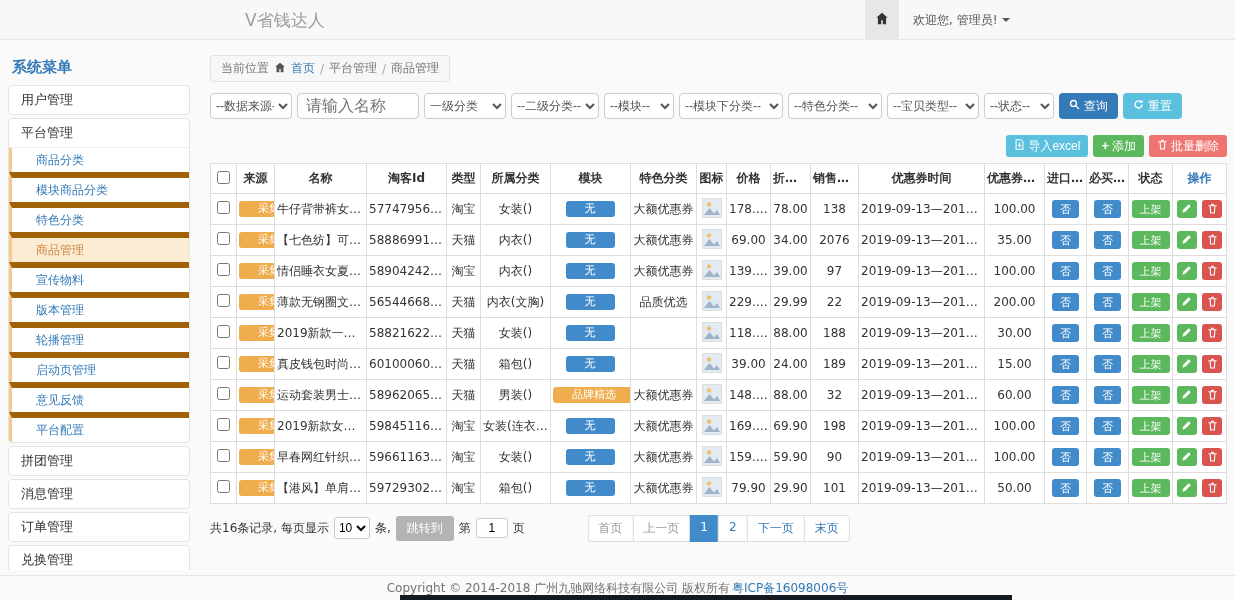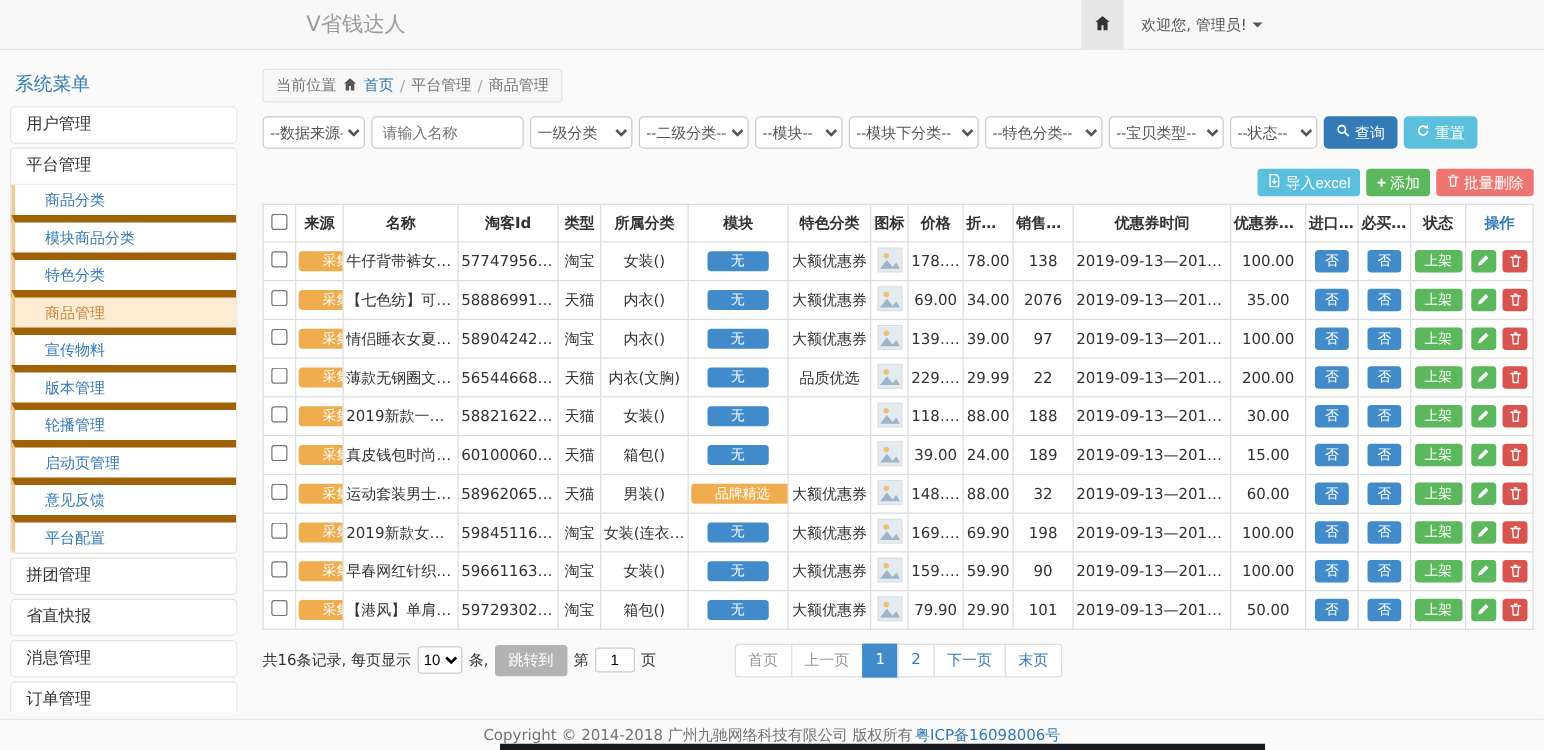--- a/index.html
+++ b/index.html
@@ -9,39 +9,39 @@
 
 .topbar{position:absolute;top:0;left:0;width:1235px;height:40px;background:#f8f8f8;border-bottom:1px solid #e7e7e7}
 .brand{position:absolute;left:245px;top:0;line-height:40px;font-size:17px;color:#9d9d9d}
 .topbar-right{position:absolute;left:865px;top:0;height:40px;display:flex;align-items:flex-end}
 .home-btn{width:34px;height:40px;background:#e7e7e7;display:flex;align-items:center;justify-content:center;cursor:pointer;border:none}
 .user-menu{display:flex;align-items:center;padding:0 14px;color:#555;cursor:pointer;height:40px}
 .caret{width:0;height:0;border-left:4px solid transparent;border-right:4px solid transparent;border-top:4px solid #555;display:inline-block;margin-left:5px}
 
 
 .sidebar{position:absolute;left:8px;top:55px;width:182px;height:515px;overflow:hidden}
-.sidebar-title{color:#337ab7;font-size:15px;font-weight:normal;padding:5px 4px 10px;line-height:15px}
+.sidebar-title{color:#337ab7;font-size:15px;font-weight:bold;padding:5px 4px 10px;line-height:15px}
 .menu-panel{background:#fff;border:1px solid #e4e4e4;border-radius:4px;margin-bottom:3px;overflow:hidden}
 .menu-head{padding:7px 12px;font-size:13px;line-height:14px;color:#333;cursor:pointer}
 .menu-sub{border-top:1px solid #ededed}
 .menu-sub-item{display:block;padding:5px 8px 5px 24px;font-size:12px;line-height:14px;color:#337ab7;border-top:6px solid #a16207;border-left:3px solid #f6c98f;cursor:pointer;text-decoration:none;white-space:nowrap;overflow:hidden}
 .menu-sub-item:first-child{border-top:none}
 .menu-sub-item.active{background:#fcecd3;color:#cd853f}
 
 
 .main{position:absolute;left:210px;top:55px;width:1017px}
 .breadcrumb{display:inline-flex;align-items:center;gap:5px;background:#f7f7f7;border:1px solid #e3e3e3;border-radius:3px;padding:4px 10px;color:#777}
 .bc-home{color:#337ab7;text-decoration:none;cursor:pointer}
 .bc-sep{color:#aaa}
 .bc-item{color:#777}
 
 .filter-bar{display:flex;gap:5px;align-items:center;margin-top:11px}
 .filter-fields{display:flex;gap:5px;align-items:center}
 .filter-fields select{height:26px;font-size:12px;border:1px solid #ccc;border-radius:4px;background:#fff;color:#555;padding:0 1px}
-.filter-fields input{height:26px;border:1px solid #ccc;border-radius:4px;padding:0 8px;font-size:12px;color:#ec4899}
+.filter-fields input{height:26px;border:1px solid #ccc;border-radius:4px;padding:0 8px;font-size:16px;color:#ec4899}
 .filter-fields > :nth-child(1){width:82px}
 .filter-fields > :nth-child(2){width:122px}
 .filter-fields > :nth-child(3){width:82px}
 .filter-fields > :nth-child(4){width:88px}
 .filter-fields > :nth-child(5){width:70px}
 .filter-fields > :nth-child(6){width:104px}
 .filter-fields > :nth-child(7){width:94px}
 .filter-fields > :nth-child(8){width:92px}
 .filter-fields > :nth-child(9){width:70px}
 .btn{display:inline-flex;align-items:center;gap:4px;border:none;border-radius:4px;color:#fff;font-size:12px;padding:0 10px;height:26px;cursor:pointer}
@@ -127,23 +127,20 @@
           <a class="menu-sub-item">宣传物料</a>
           <a class="menu-sub-item">版本管理</a>
           <a class="menu-sub-item">轮播管理</a>
           <a class="menu-sub-item">启动页管理</a>
           <a class="menu-sub-item">意见反馈</a>
           <a class="menu-sub-item">平台配置</a>
         </div>
       </div>
       <div class="menu-panel">
         <div class="menu-head">拼团管理</div>
-      </div>
-      <div class="menu-panel">
-        <div class="menu-head">省直快报</div>
       </div>
       <div class="menu-panel">
         <div class="menu-head">消息管理</div>
       </div>
       <div class="menu-panel">
         <div class="menu-head">订单管理</div>
       </div>
       <div class="menu-panel">
         <div class="menu-head">兑换管理</div>
       </div>

